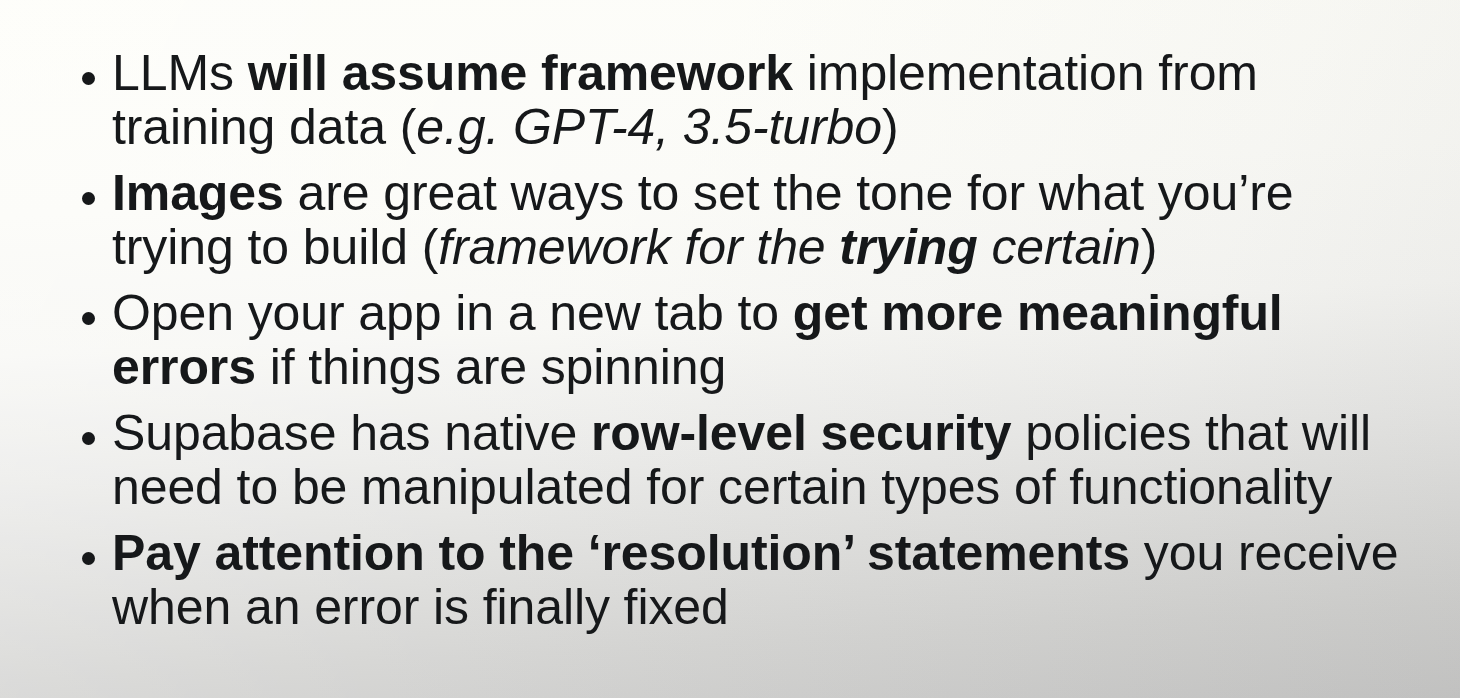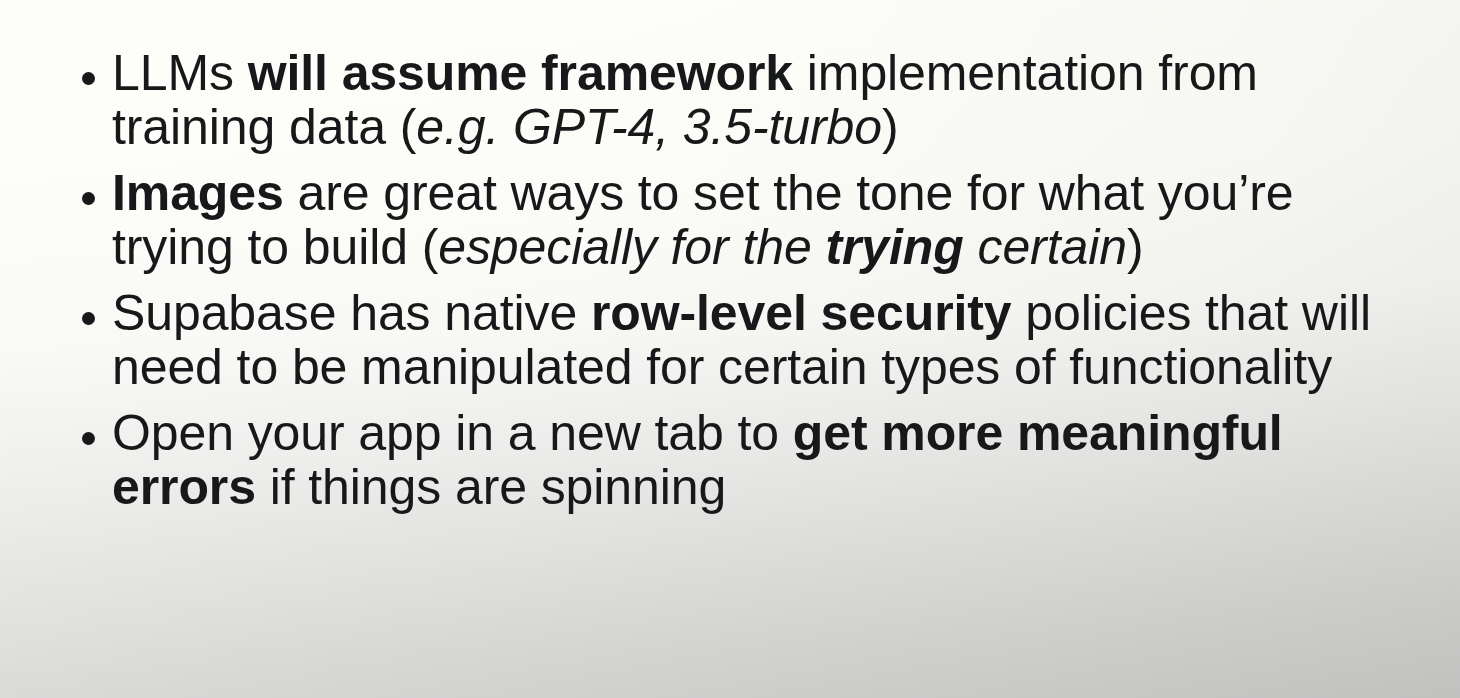--- a/index.html
+++ b/index.html
@@ -82,17 +82,18 @@
   .b   { font-weight: 700; }
   .i   { font-style: italic; }
   .bi  { font-weight: 700; font-style: italic; }
 </style>
 </head>
 <body>
 
 <div id="slide">
   <ul id="bullet-list">
       <li class="bullet-item"><span class="bullet-marker" aria-label="•"></span><span><span>LLMs </span><span class="b">will assume framework</span><span> implementation from training data (</span><span class="i">e.g. GPT-4, 3.5-turbo</span><span>)</span></span></li>
-      <li class="bullet-item"><span class="bullet-marker" aria-label="•"></span><span><span class="b">Images</span><span> are great ways to set the tone for what you’re trying to build (</span><span class="i">especially for the </span><span class="bi">trying</span><span class="i"> certain</span><span>)</span></span></li>
+      <li class="bullet-item"><span class="bullet-marker" aria-label="•"></span><span><span class="b">Images</span><span> are great ways to set the tone for what you’re trying to build (</span><span class="i">framework for the </span><span class="bi">trying</span><span class="i"> certain</span><span>)</span></span></li>
+      <li class="bullet-item"><span class="bullet-marker" aria-label="•"></span><span><span>Open your app in a new tab to </span><span class="b">get more meaningful errors</span><span> if things are spinning</span></span></li>
       <li class="bullet-item"><span class="bullet-marker" aria-label="•"></span><span><span>Supabase has native </span><span class="b">row-level security</span><span> policies that will need to be manipulated for certain types of functionality</span></span></li>
-      <li class="bullet-item"><span class="bullet-marker" aria-label="•"></span><span><span>Open your app in a new tab to </span><span class="b">get more meaningful errors</span><span> if things are spinning</span></span></li>
+      <li class="bullet-item"><span class="bullet-marker" aria-label="•"></span><span><span class="b">Pay attention to the ‘resolution’ statements</span><span> you receive when an error is finally fixed</span></span></li>
     </ul>
 </div>
 
 </body></html>

